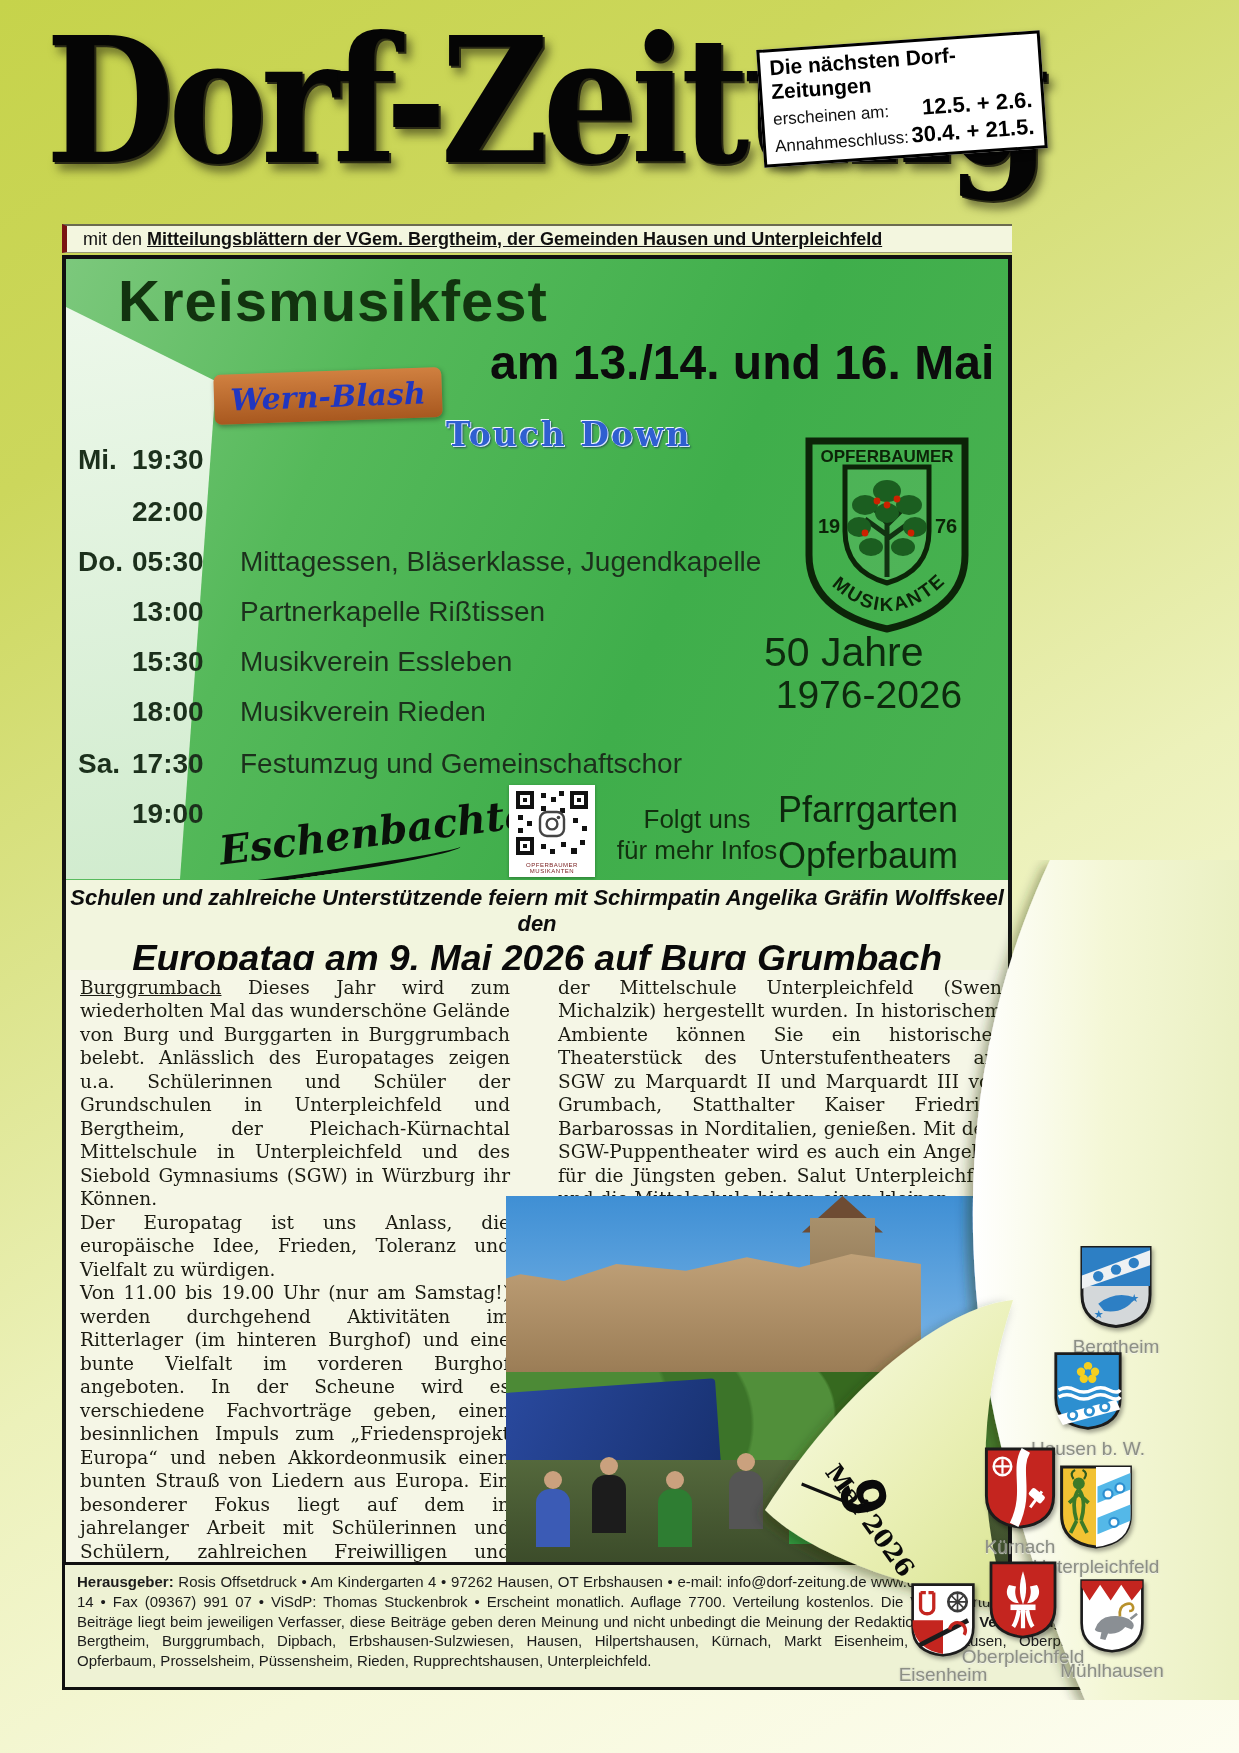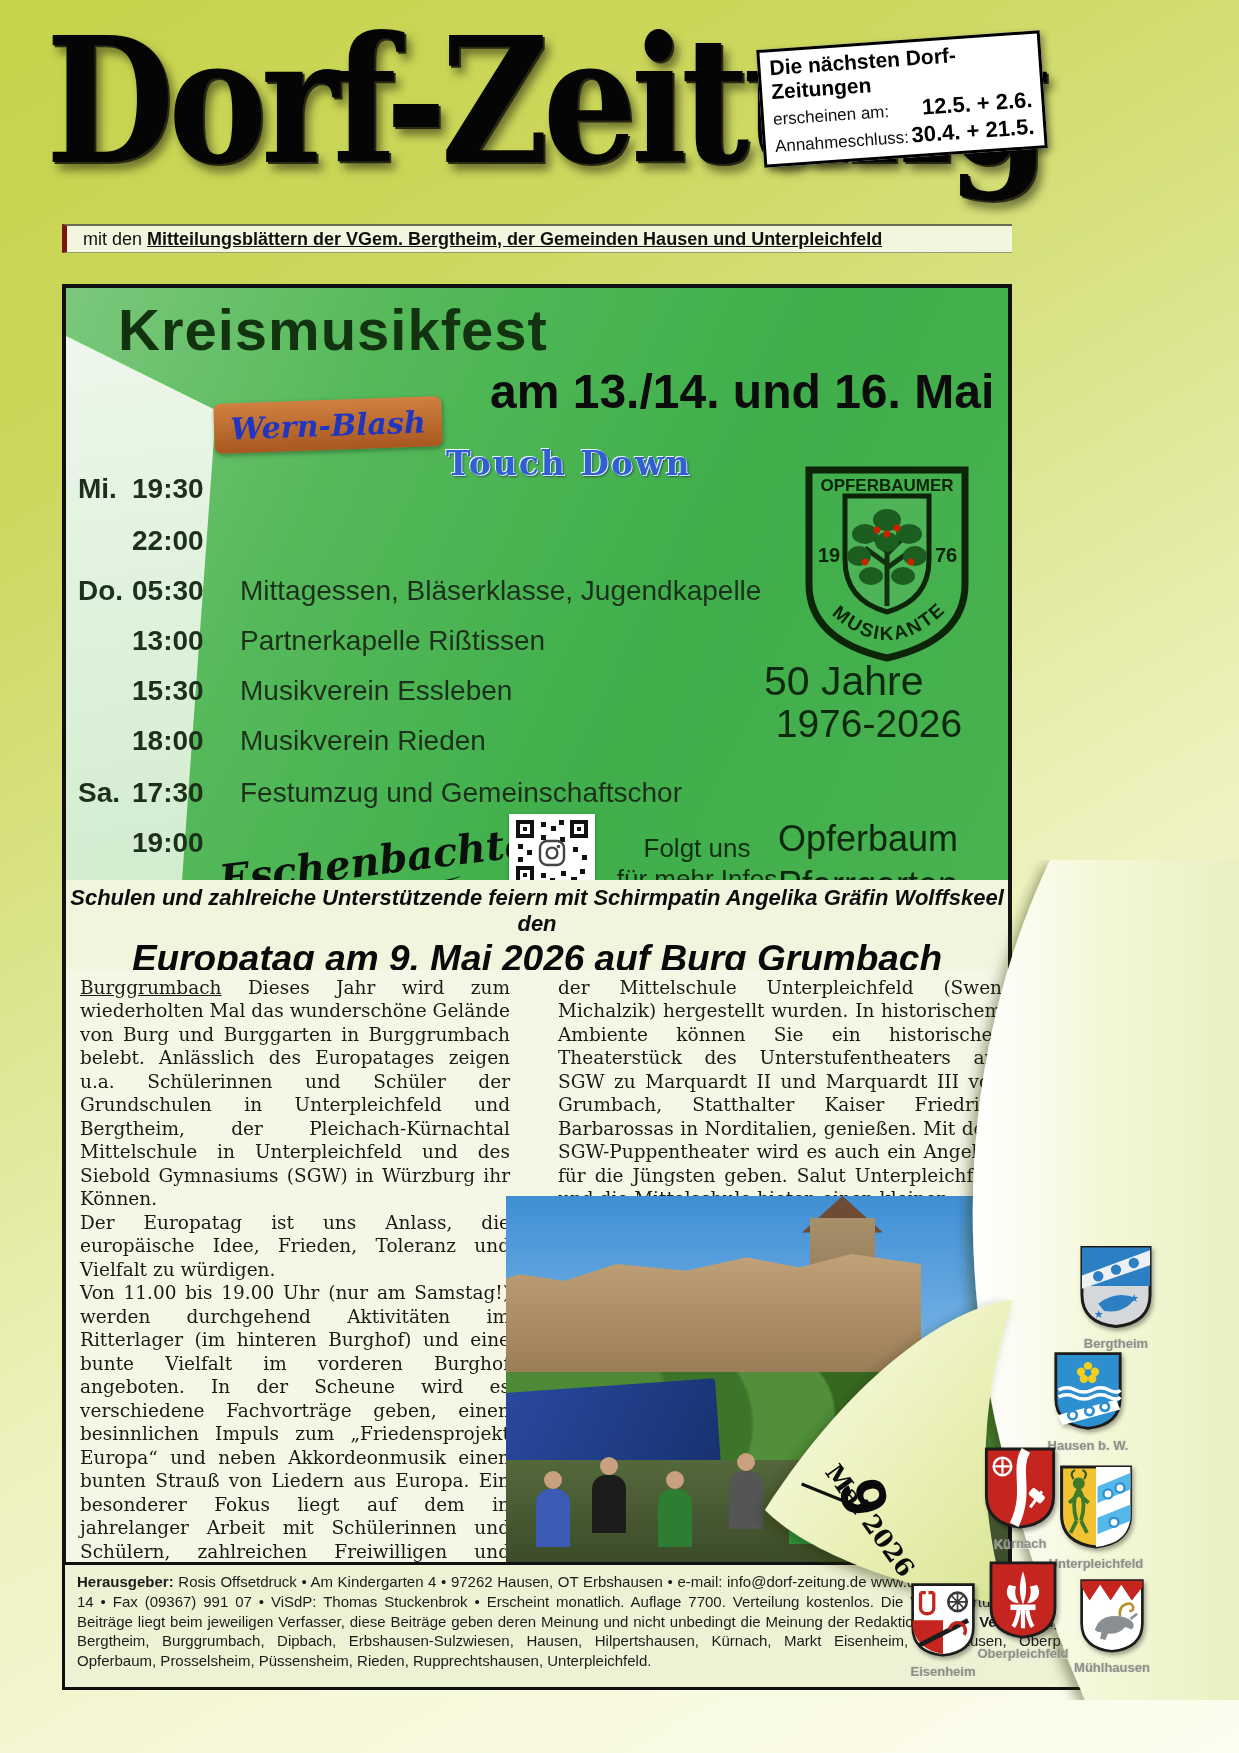--- a/index.html
+++ b/index.html
@@ -18,21 +18,21 @@
   .nb-row { display:flex; justify-content:space-between; align-items:baseline; margin-top:1px; }
   .nb-label { font-size:17px; color:#111; }
   .nb-val { font-weight:bold; font-size:22px; color:#000; }
   .subtitle-bar { position:absolute; left:62px; top:224px; width:950px; height:29px; background:#f3f6df;
     border-top:2px solid #6b6b50; border-bottom:1px solid #9a9a78; border-left:5px solid #7a1512;
     display:flex; align-items:center; padding-left:16px; font-size:18px; color:#101010; z-index:2; }
   .subtitle-bar b { margin-left:5px;text-decoration:underline; }
 
   
   .poster { position:absolute; left:62px; top:255px; width:950px; height:635px; border:4px solid #101010;
-    background:linear-gradient(115deg,#7cc87c 0%,#55b95a 28%,#3fae4b 62%,#4ab251 100%); overflow:hidden; z-index:2;margin-top:29px; }
+    background:linear-gradient(115deg,#7cc87c 0%,#55b95a 28%,#3fae4b 62%,#4ab251 100%); overflow:hidden; z-index:2; }
   .poster-wedge { position:absolute; left:0; top:48px; width:150px; height:572px;
     background:linear-gradient(#f4fbf1,#d9efd6); clip-path:polygon(0 0,100% 13%,76% 100%,0 100%); opacity:.94; }
   .poster-title { position:absolute; left:52px; top:8px; font-weight:bold; font-size:58px; color:#12330f; letter-spacing:1px; }
   .poster-date { position:absolute; left:424px; top:76px; font-weight:bold; font-size:48px; color:#0c0c0c; }
   .sched-row { position:absolute; left:12px; width:925px; display:flex; font-size:28px; color:#1c301c; }
   .sr-day  { width:54px; font-weight:600; }
   .sr-time { width:80px; text-align:left; font-weight:600; margin-right:28px; }
   .sr-event{ font-weight:500; }
   .wern { position:absolute; left:148px; top:112px; width:228px; height:50px;
     background:linear-gradient(#d08040,#a8581f); border-radius:7px; transform:rotate(-2deg);
@@ -107,21 +107,21 @@
 
   
   .curl-svg { position:absolute; left:745px; top:860px; width:494px; height:840px; z-index:3; pointer-events:none; }
   .curl-line { position:absolute; left:799px; top:1496px; width:72px; border-top:3px solid #101010;
     transform:rotate(22deg); z-index:4; }
   .curl-num { position:absolute; left:846px; top:1460px; font-weight:bold; font-size:64px; color:#0a0a0a;
     transform:rotate(78deg); z-index:4; }
   .curl-month { position:absolute; left:804px; top:1506px; font-family:"DejaVu Serif", serif;
     font-weight:bold; font-size:25px; color:#0a0a0a; transform:rotate(54deg); z-index:4; }
   .crest-item { position:absolute; text-align:center; z-index:5; }
-  .crest-label { margin-top:2px; font-weight:bold; font-size:13px; color:#8c8f85;
+  .crest-label { margin-top:2px; font-weight:normal; font-size:19px; color:#8c8f85;
     text-shadow:0 1px 1px rgba(255,255,255,.75), 0 0 2px rgba(40,40,40,.3); }
   .crest-item svg { filter:drop-shadow(2px 3px 2px rgba(0,0,0,.35)); }
 </style>
 </head>
 <body>
 
 <div class="page">
 
   <div class="gothic-title">Dorf-Zeitung</div>
 
@@ -268,22 +268,22 @@
       </svg>
       <div class="qr-sub">OPFERBAUMER MUSIKANTEN</div>
     </div>
 
     <div class="folgt">
       <div>Folgt uns</div>
       <div>für mehr Infos</div>
     </div>
 
     <div class="pfarr">
+      <div>Pfarrgarten</div>
       <div>Opferbaum</div>
-      <div>Pfarrgarten</div>
     </div>
   </div>
 
   <div class="kicker-strip">
     <div class="kicker">Schulen und zahlreiche Unterstützende feiern mit Schirmpatin Angelika Gräfin Wolffskeel den</div>
     <div class="headline">Europatag am 9. Mai 2026 auf Burg Grumbach</div>
   </div>
 
   <div class="article">
     <div class="col col1">

